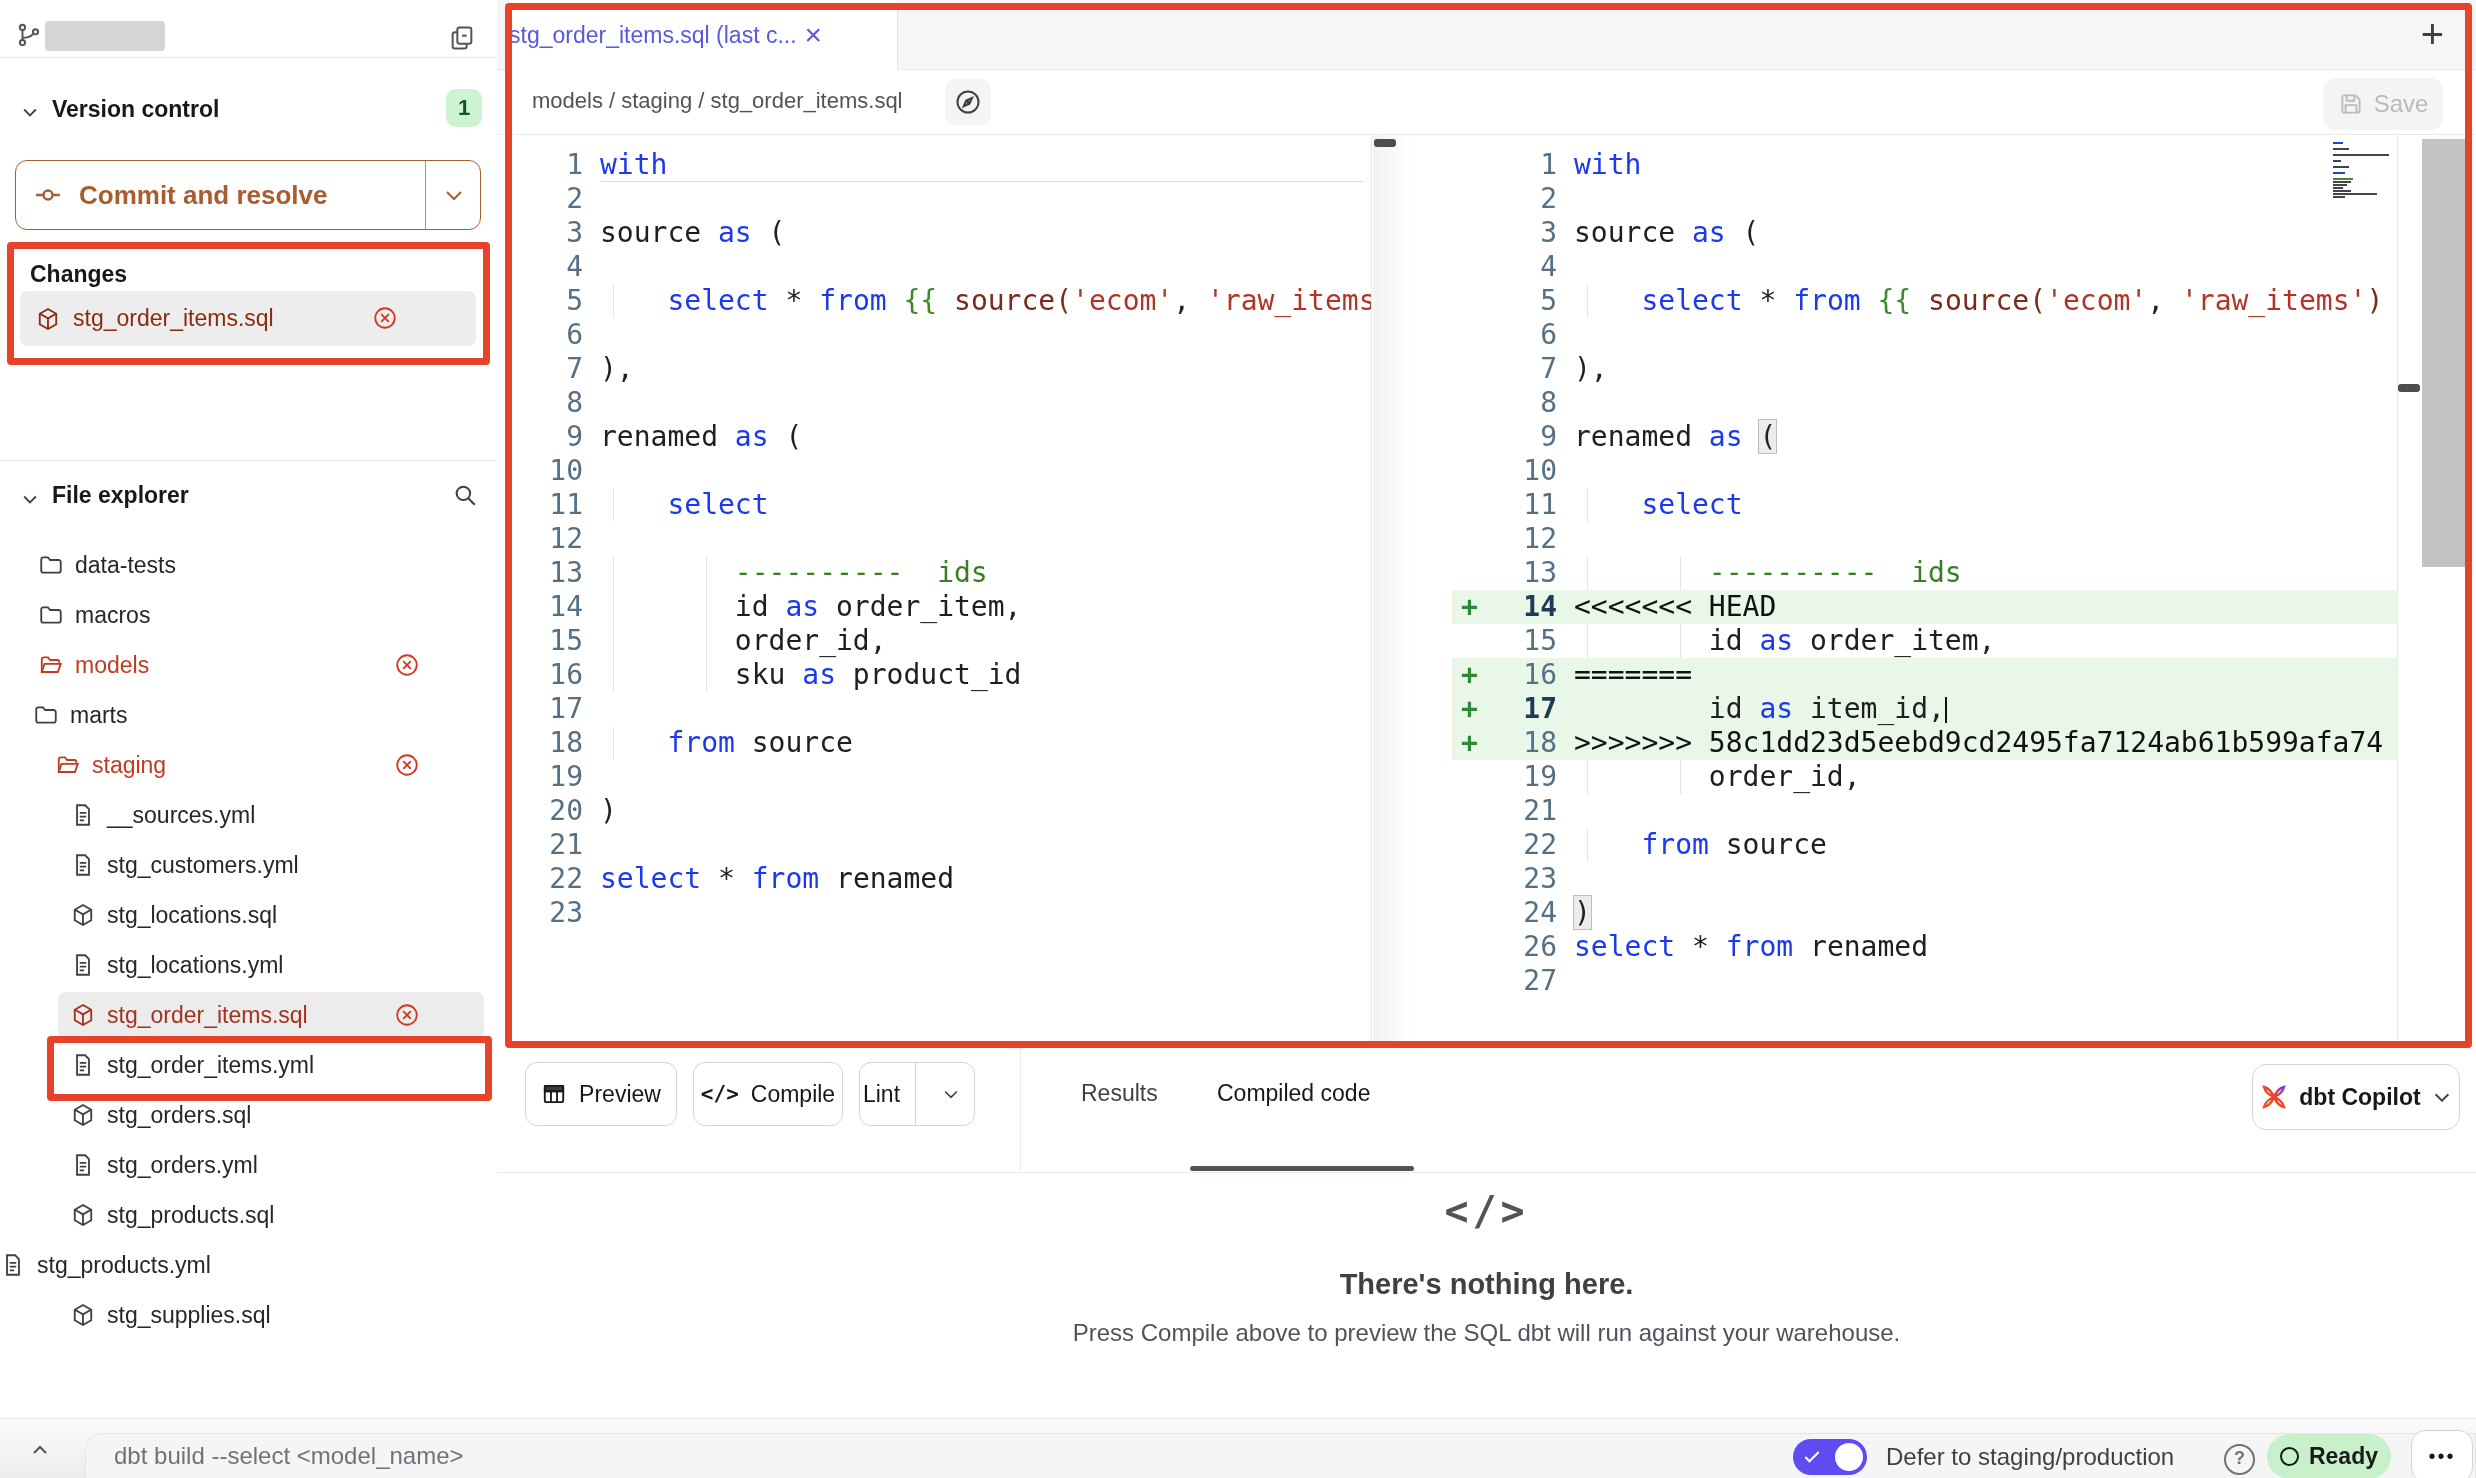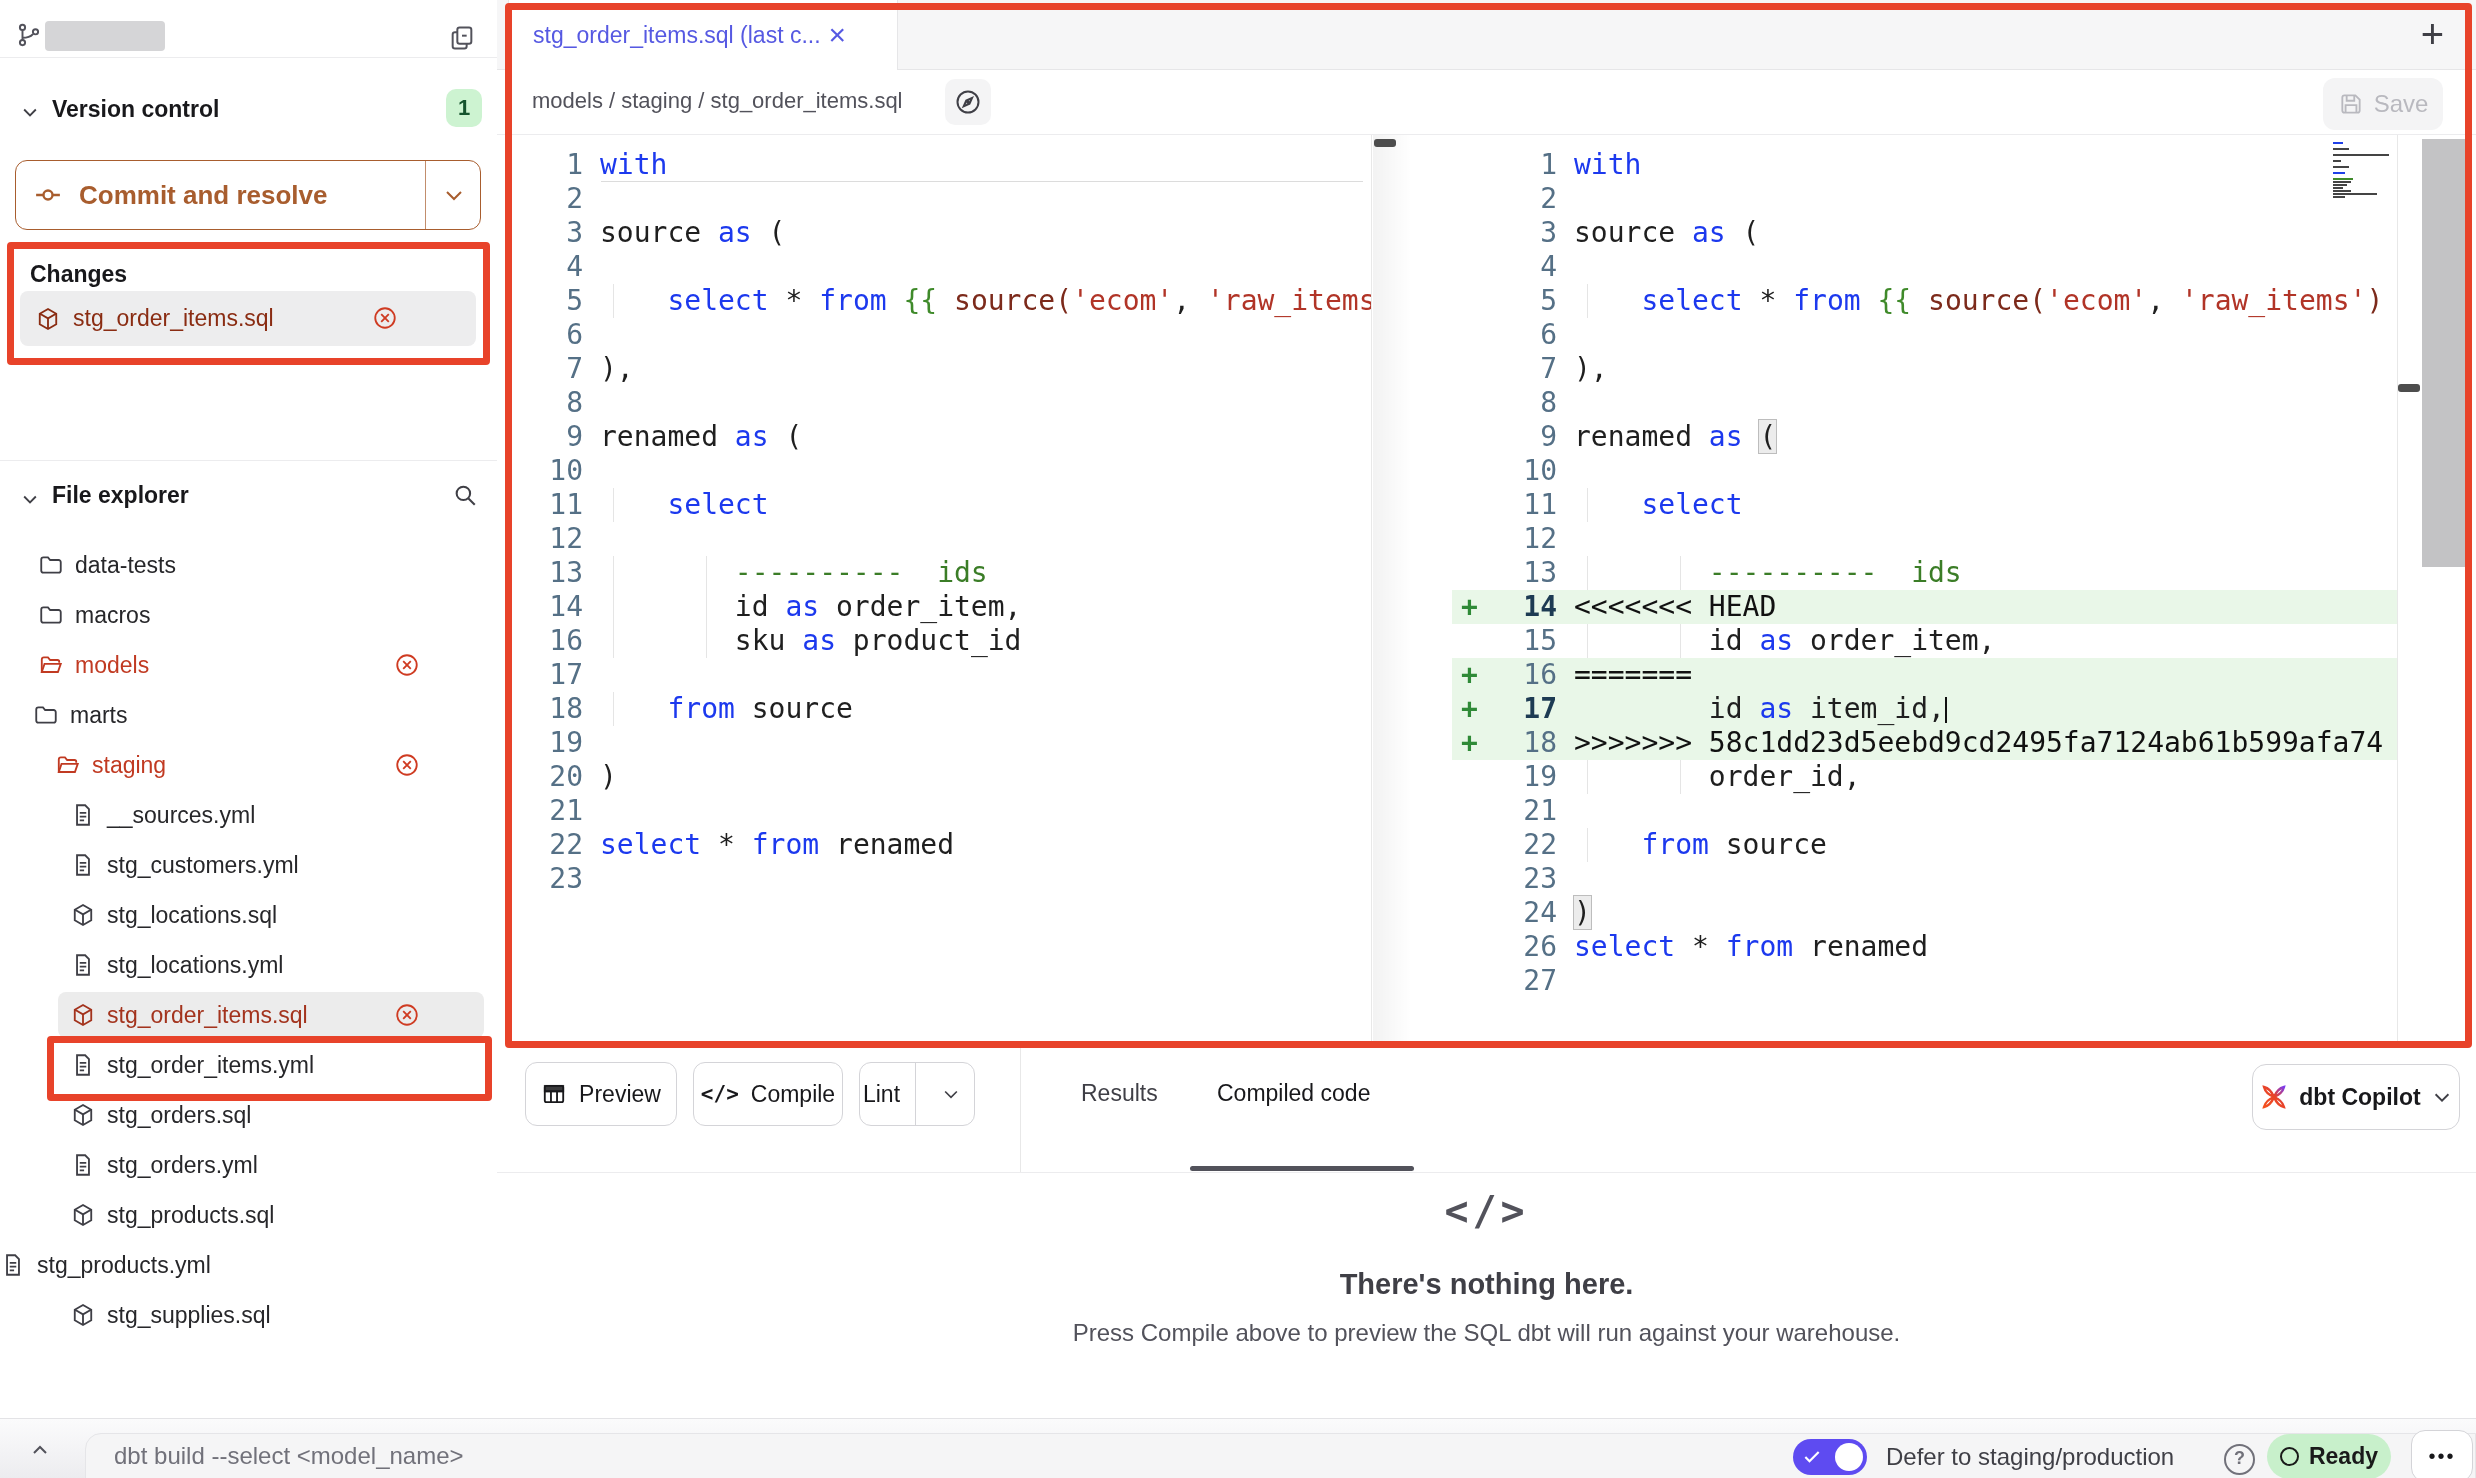--- a/index.html
+++ b/index.html
@@ -35,21 +35,21 @@
   .fe-row.selected::before{content:'';position:absolute;left:58px;right:13px;top:2px;bottom:2px;
                            background:#ececec;border-radius:8px;z-index:-1;}
   .fe-row.selected .fe-icon,.fe-row.selected .fe-label{color:#a3331d;}
   .fe-row .row-x{position:absolute;right:77px;top:12px;}
 
   
   #tabbar{left:497px;top:0;width:1979px;height:70px;background:#f6f6f7;border-bottom:1px solid #e6e6e8;box-sizing:border-box;}
   #tab-active{position:absolute;left:11px;top:0;width:390px;height:70px;background:#fff;
               border-left:1px solid #e6e6e8;border-right:1px solid #e6e6e8;box-sizing:border-box;
               display:flex;align-items:center;cursor:pointer;}
-  #tab-active .t-lbl{font-size:23px;color:#5659e2;margin-left:24px;white-space:nowrap;}
+  #tab-active .t-lbl{font-size:23px;color:#5659e2;white-space:nowrap;}
   #tab-active .t-close{font-size:30px;color:#5659e2;margin-left:8px;line-height:1;cursor:pointer;}
   #newtab-btn{position:absolute;right:32px;top:14px;font-size:40px;font-weight:300;color:#3f3f46;cursor:pointer;line-height:1;}
   #crumbrow{left:497px;top:70px;width:1979px;height:65px;background:#fff;border-bottom:1px solid #ececee;box-sizing:border-box;}
   #breadcrumb{position:absolute;left:35px;top:18px;font-size:22px;color:#52525b;}
   #compass-btn{position:absolute;left:448px;top:9px;width:46px;height:46px;background:#f4f4f5;border-radius:10px;
                display:flex;align-items:center;justify-content:center;color:#3f3f46;cursor:pointer;}
   #save-btn{position:absolute;right:33px;top:8px;width:120px;height:52px;background:#f4f4f5;border-radius:12px;
             display:flex;align-items:center;justify-content:center;color:#b9b9bf;font-size:24px;gap:10px;}
 
   
@@ -417,20 +417,21 @@
       <div class="cl"><span class="num">5</span><span class="code"><span class="ig" style="left: 13px;"></span><span class="tk-p">    </span><span class="tk-k">select</span><span class="tk-p"> * </span><span class="tk-k">from</span><span class="tk-p"> </span><span class="tk-j">{{</span><span class="tk-p"> </span><span class="tk-f">source(</span><span class="tk-s">'ecom'</span><span class="tk-p">, </span><span class="tk-s">'raw_items'</span><span class="tk-f">)</span><span class="tk-p"> </span><span class="tk-j">}}</span></span></div>
       <div class="cl"><span class="num">6</span><span class="code"><span class="ig" style="left: 13px;"></span></span></div>
       <div class="cl"><span class="num">7</span><span class="code"><span class="tk-p">),</span></span></div>
       <div class="cl"><span class="num">8</span><span class="code"></span></div>
       <div class="cl"><span class="num">9</span><span class="code"><span class="tk-p">renamed </span><span class="tk-k">as</span><span class="tk-p"> (</span></span></div>
       <div class="cl"><span class="num">10</span><span class="code"><span class="ig" style="left: 13px;"></span></span></div>
       <div class="cl"><span class="num">11</span><span class="code"><span class="ig" style="left: 13px;"></span><span class="tk-p">    </span><span class="tk-k">select</span></span></div>
       <div class="cl"><span class="num">12</span><span class="code"><span class="ig" style="left: 13px;"></span><span class="ig" style="left: 106px;"></span></span></div>
       <div class="cl"><span class="num">13</span><span class="code"><span class="ig" style="left: 13px;"></span><span class="ig" style="left: 106px;"></span><span class="tk-c">        ----------  ids</span></span></div>
       <div class="cl"><span class="num">14</span><span class="code"><span class="ig" style="left: 13px;"></span><span class="ig" style="left: 106px;"></span><span class="tk-p">        id </span><span class="tk-k">as</span><span class="tk-p"> order_item,</span></span></div>
+      <div class="cl"><span class="num">15</span><span class="code"><span class="ig" style="left: 13px;"></span><span class="ig" style="left: 106px;"></span><span class="tk-p">        order_id,</span></span></div>
       <div class="cl"><span class="num">16</span><span class="code"><span class="ig" style="left: 13px;"></span><span class="ig" style="left: 106px;"></span><span class="tk-p">        sku </span><span class="tk-k">as</span><span class="tk-p"> product_id</span></span></div>
       <div class="cl"><span class="num">17</span><span class="code"><span class="ig" style="left: 13px;"></span><span class="ig" style="left: 106px;"></span></span></div>
       <div class="cl"><span class="num">18</span><span class="code"><span class="ig" style="left: 13px;"></span><span class="tk-p">    </span><span class="tk-k">from</span><span class="tk-p"> source</span></span></div>
       <div class="cl"><span class="num">19</span><span class="code"><span class="ig" style="left: 13px;"></span></span></div>
       <div class="cl"><span class="num">20</span><span class="code"><span class="tk-p">)</span></span></div>
       <div class="cl"><span class="num">21</span><span class="code"></span></div>
       <div class="cl"><span class="num">22</span><span class="code"><span class="tk-k">select</span><span class="tk-p"> * </span><span class="tk-k">from</span><span class="tk-p"> renamed</span></span></div>
       <div class="cl"><span class="num">23</span><span class="code"></span></div>
     </div>
   <div id="pane-gap-shadow" class="abs"></div>

